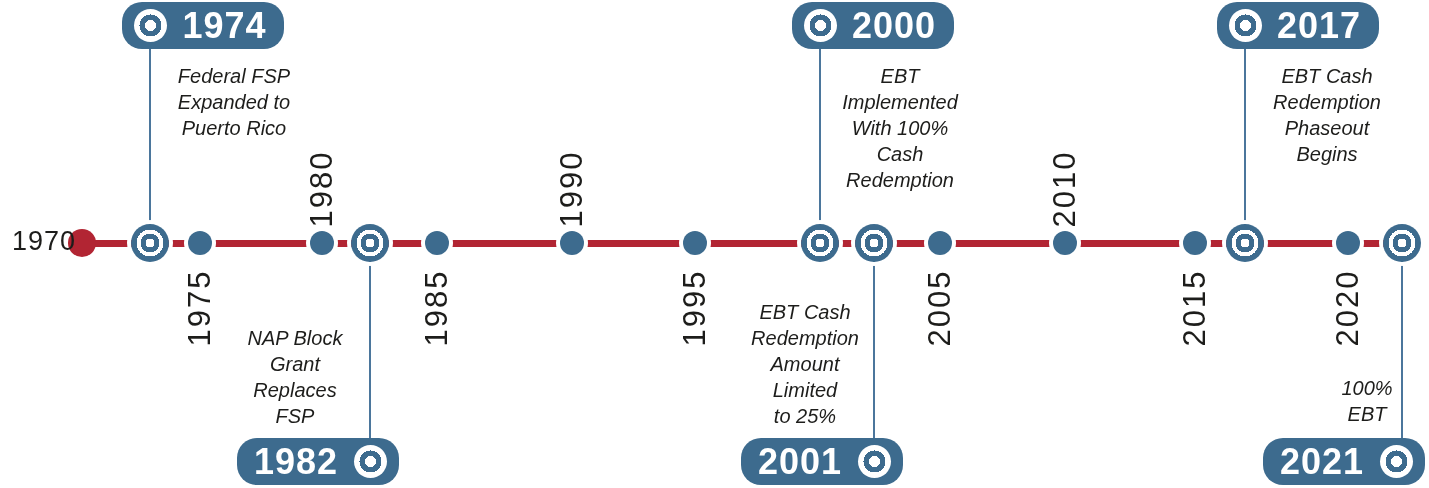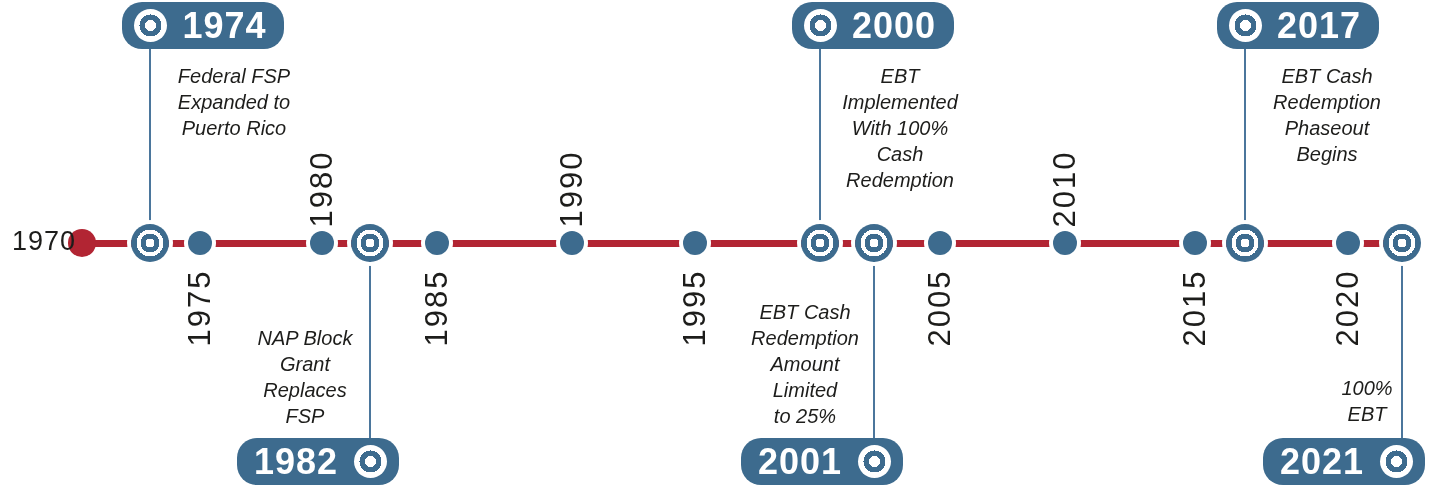--- a/index.html
+++ b/index.html
@@ -96,21 +96,21 @@
       <div class="">Federal FSP</div>
       <div class="">Expanded to</div>
       <div class="">Puerto Rico</div>
     </div>
     <div class="connector" style="left: 369px; top: 243px; height: 196px;"></div>
     <div class="marker" style="left: 351px; top: 224px;"></div>
     <div class="badge icon-right" style="left: 236.5px; top: 438px;">
       <div class="b-icon"></div>
       <div class="b-year">1982</div>
     </div>
-    <div class="desc" style="left: 210px; top: 325px; width: 190px;">
+    <div class="desc" style="left: 200px; top: 325px; width: 190px;">
       <div class="">NAP Block</div>
       <div class="">Grant</div>
       <div class="">Replaces</div>
       <div class="">FSP</div>
     </div>
     <div class="connector" style="left: 819px; top: 46px; height: 197px;"></div>
     <div class="marker" style="left: 801px; top: 224px;"></div>
     <div class="badge" style="left: 791.5px; top: 2px;">
       <div class="b-icon"></div>
       <div class="b-year">2000</div>

